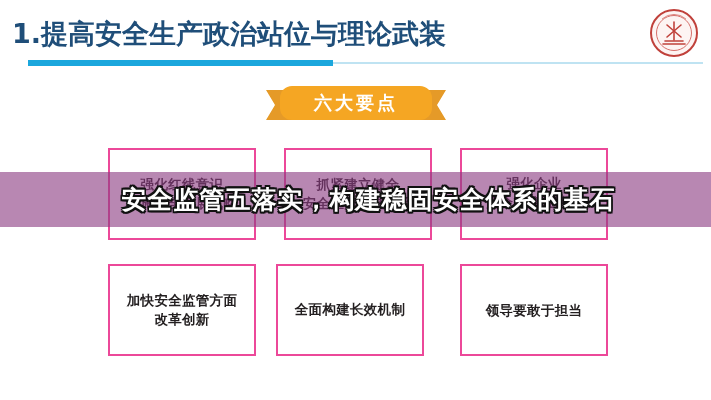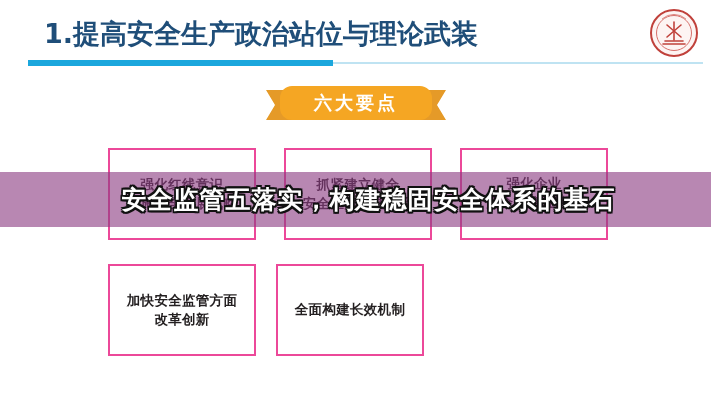--- a/index.html
+++ b/index.html
@@ -17,21 +17,21 @@
     overflow:hidden;
   }
 
   
   .header{
     position:absolute;
     left:0;top:0;width:711px;height:72px;
   }
   .slide-title{
     position:absolute;
-    left:44px;top:17px;
+    left:12px;top:17px;
     font-size:27px;
     font-weight:700;
     letter-spacing:0px;
     color:#1f4e79;
     white-space:nowrap;
     line-height:34px;
   }
   .rule-thin{
     position:absolute;
     left:28px;top:62px;
@@ -214,19 +214,24 @@
         <span>改革创新</span>
       </div>
     </div>
 
     <div class="cell r1c1">
       <div class="cell-text">
         <span>全面构建长效机制</span>
       </div>
     </div>
 
+    <div class="cell r1c2">
+      <div class="cell-text">
+        <span>领导要敢于担当</span>
+      </div>
+    </div>
 
   </div>
 
   <div class="caption-band"></div>
   <div class="caption-text">安全监管五落实，构建稳固安全体系的基石</div>
 
 </div>
 
 </body></html>

